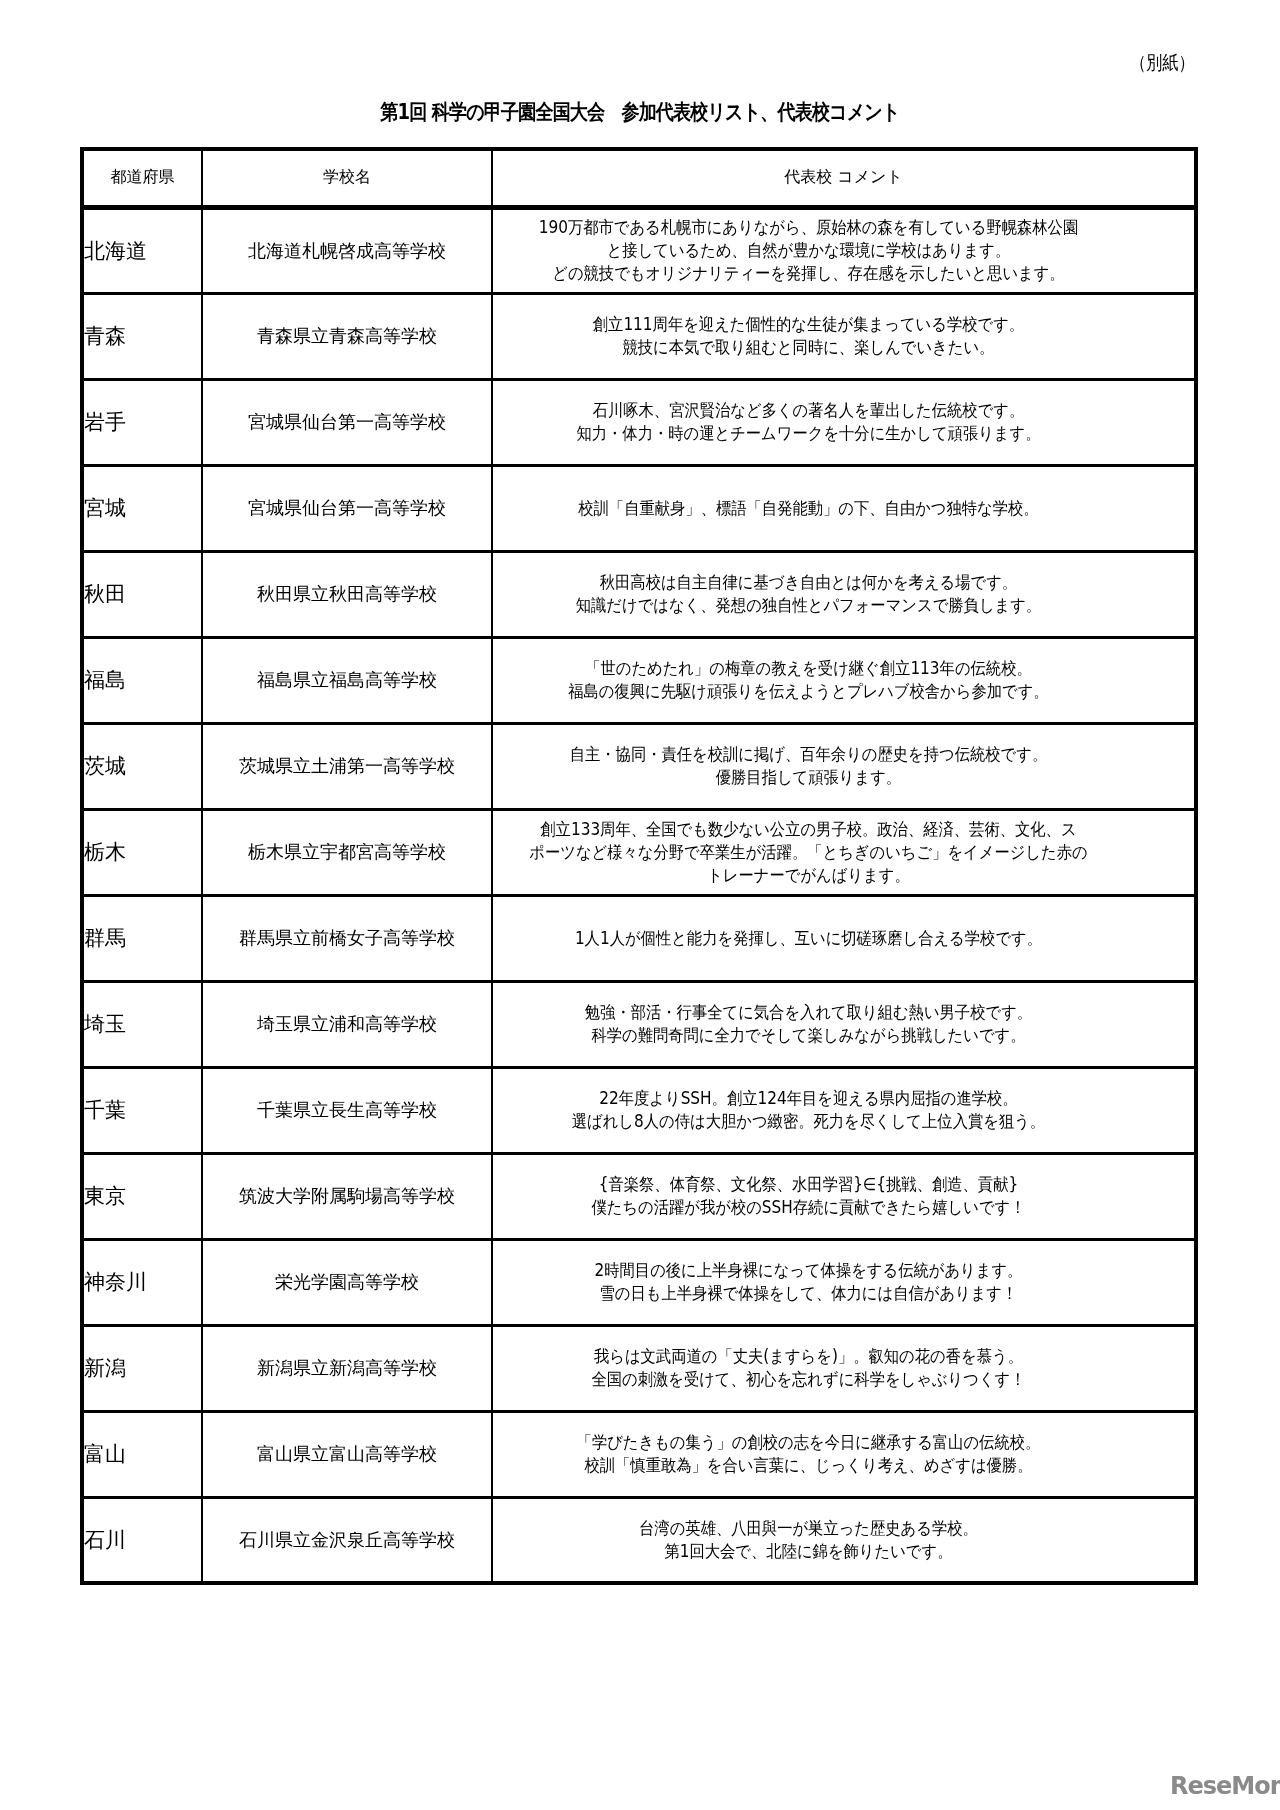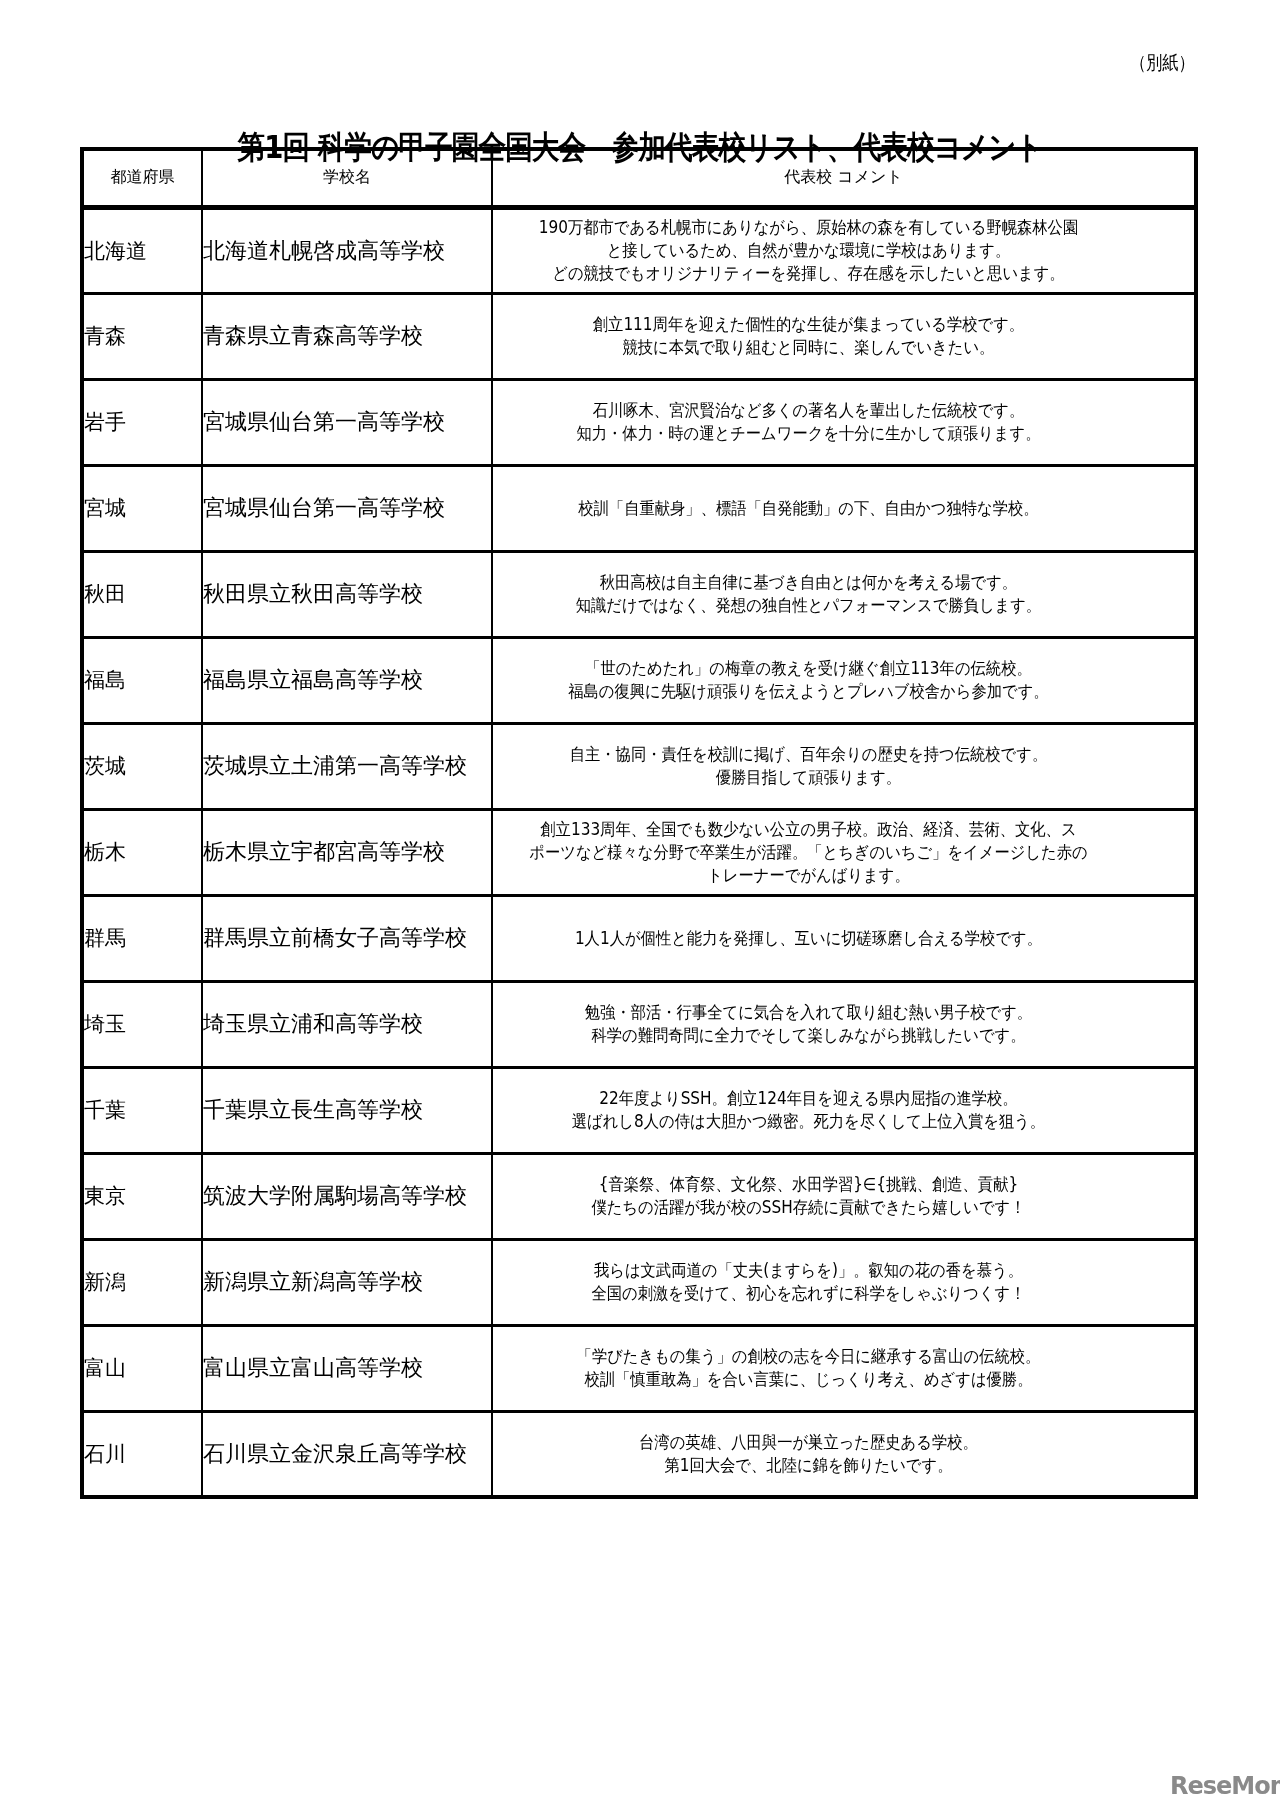--- a/index.html
+++ b/index.html
@@ -1,32 +1,32 @@
 <!DOCTYPE html>
 <html><head>
 <meta charset="utf-8">
 <style>
   html, body { margin: 0; padding: 0; background: #ffffff; }
   body { width: 1280px; height: 1810px; position: relative; overflow: hidden;
          font-family: "DejaVu Sans", "Liberation Sans", sans-serif; color: #000; }
   .attachment { position: absolute; left: 1130px; top: 50px; font-size: 19px; letter-spacing: 0; transform: scaleX(0.85); transform-origin: left top; }
   .title { position: absolute; left: 0; width: 1280px; top: 98px; text-align: center;
-           font-size: 32px; font-weight: bold; letter-spacing: -1px; margin-top: 28px; }
+           font-size: 21px; font-weight: bold; letter-spacing: -1px; }
   .title span { display: inline-block; transform: scaleX(0.86); transform-origin: center; }
   table.list { position: absolute; left: 80px; top: 147px; width: 1118px;
                border-collapse: collapse; table-layout: fixed; }
   table.list th, table.list td { border: 2px solid #000; padding: 0; }
   table.list { border: 4px solid #000; }
   table.list thead tr { height: 58px; }
   table.list thead th { font-weight: normal; font-size: 16px; text-align: center; border-bottom: 5px solid #000; }
   table.list tbody tr { height: 86px; }
   table.list tbody tr td { border-top: 3px solid #000; }
   col.c1 { width: 120px; } col.c2 { width: 290px; } col.c3 { width: auto; }
   td.pref { font-size: 21px; }
-  td.school { text-align: left; font-size: 22px; }
+  td.school { text-align: center; font-size: 18px; }
   td.comment { text-align: center; font-size: 17px; line-height: 23px; padding-left: 3px; vertical-align: middle; }
   .cm-line { display: block; white-space: nowrap; transform: scaleX(0.9); transform-origin: left center; }
   .watermark { position: absolute; left: 1170px; top: 1772px; font-size: 24px; font-weight: bold; color: #8a8a8a; letter-spacing: -1px; }
 </style>
 </head>
 <body>
 
 <div class="attachment">（別紙）</div>
 <div class="title"><span>第1回 科学の甲子園全国大会　参加代表校リスト、代表校コメント</span></div>
 
@@ -134,20 +134,28 @@
       </tr>
       <tr>
         <td class="pref">東京</td>
         <td class="school">筑波大学附属駒場高等学校</td>
         <td class="comment">
           <span class="cm-line">{音楽祭、体育祭、文化祭、水田学習}∈{挑戦、創造、貢献}</span>
           <span class="cm-line">僕たちの活躍が我が校のSSH存続に貢献できたら嬉しいです！</span>
         </td>
       </tr>
       <tr>
+        <td class="pref">神奈川</td>
+        <td class="school">栄光学園高等学校</td>
+        <td class="comment">
+          <span class="cm-line">2時間目の後に上半身裸になって体操をする伝統があります。</span>
+          <span class="cm-line">雪の日も上半身裸で体操をして、体力には自信があります！</span>
+        </td>
+      </tr>
+      <tr>
         <td class="pref">新潟</td>
         <td class="school">新潟県立新潟高等学校</td>
         <td class="comment">
           <span class="cm-line">我らは文武両道の「丈夫(ますらを)」。叡知の花の香を慕う。</span>
           <span class="cm-line">全国の刺激を受けて、初心を忘れずに科学をしゃぶりつくす！</span>
         </td>
       </tr>
       <tr>
         <td class="pref">富山</td>
         <td class="school">富山県立富山高等学校</td>

